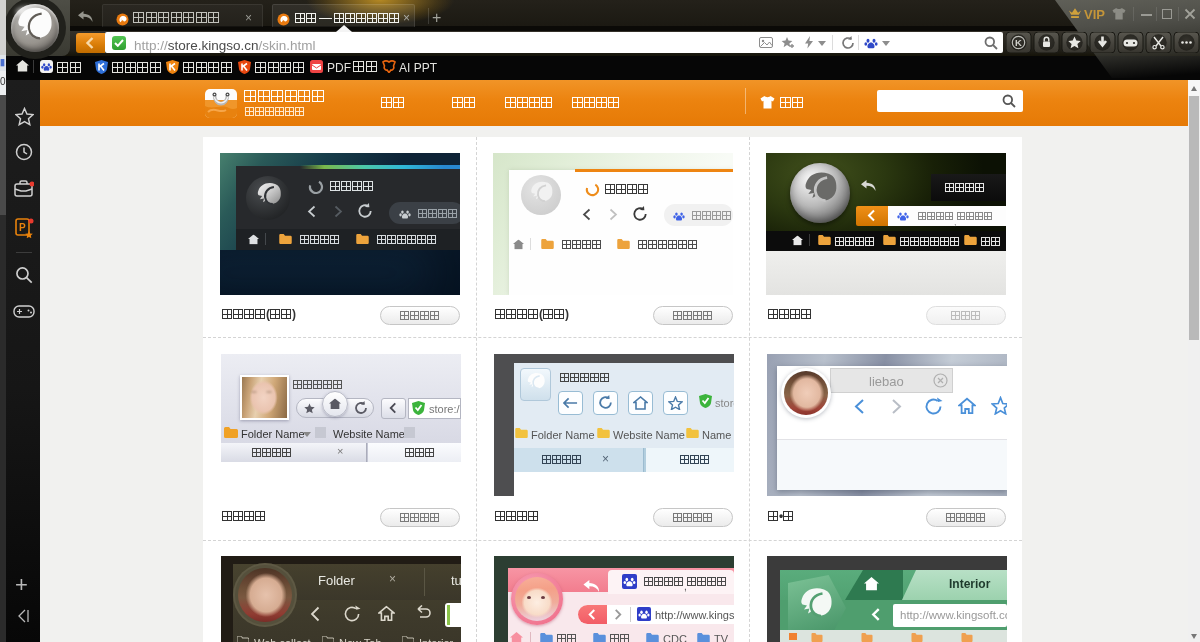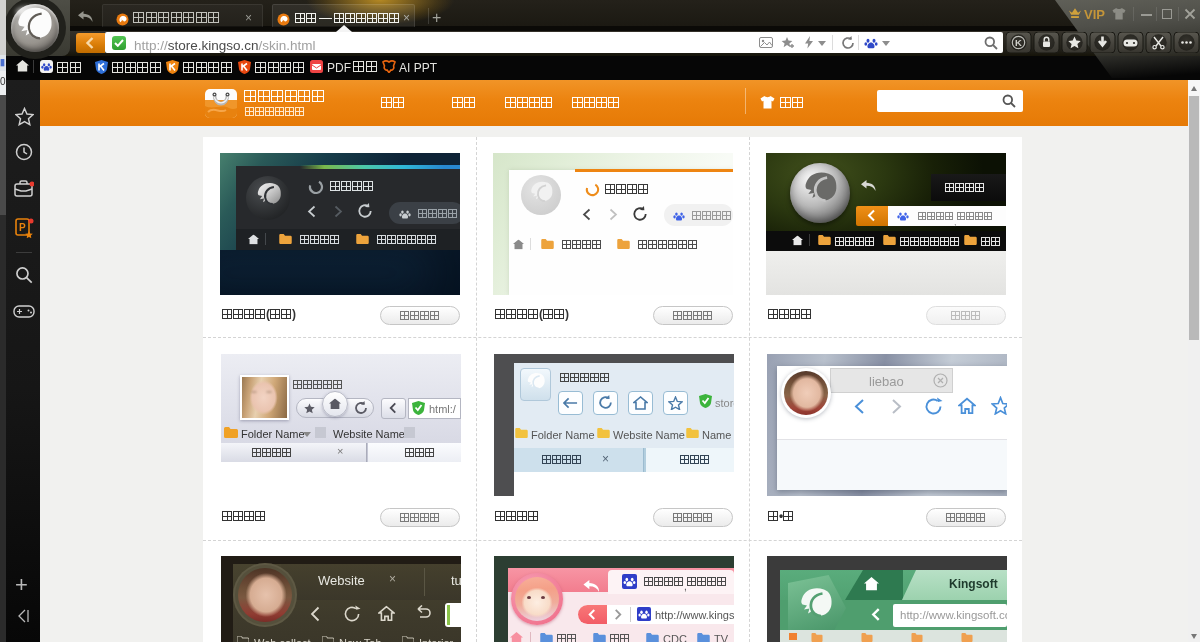--- a/index.html
+++ b/index.html
@@ -490,21 +490,21 @@
         <path d="M10.5 0 L10.8 3.8 L7 3.4 Z" fill="#5a5a64"></path>
       </svg>
 <div class="a" style="left:160px;top:44px;width:25px;height:21px;border-radius:3px;background:linear-gradient(180deg,#fcfcfe,#dcdee8);border:1px solid #b4b6c2"></div>
 <svg class="a" style="left:167px;top:48px" width="10" height="12" viewBox="0 0 11 13">
         <path d="M8 1.5 L3 6.5 L8 11.5" stroke="#4a4a54" stroke-width="2" fill="none"></path>
       </svg>
 <div class="a" style="left:187px;top:44px;width:53px;height:21px;background:#fff;border:1px solid #b4b6c2"></div>
 <svg class="a" style="left:191px;top:47px" width="13" height="14" viewBox="0 0 13 14">
         <use href="#shieldck"></use>
       </svg>
-<div class="a" style="left:208px;top:49px;font-size:11px;color:#777">html:/</div>
+<div class="a" style="left:208px;top:49px;font-size:11px;color:#777">store:/</div>
 <svg class="a" style="left:3px;top:73px" width="14" height="11" viewBox="0 0 14 11" fill="#f0a125">
         <use href="#fold"></use>
       </svg>
 <div class="a" style="left:20px;top:74px;font-size:11px;color:#333">Folder Name</div>
 <div class="a" style="left:82px;top:78px;width:0;height:0;border-left:4px solid transparent;border-right:4px solid transparent;border-top:5px solid #888"></div>
 <div class="a" style="left:94px;top:73px;width:11px;height:11px;background:#c6c8d2"></div>
 <div class="a" style="left:112px;top:74px;font-size:11px;color:#333">Website Name</div>
 <div class="a" style="left:183px;top:73px;width:11px;height:11px;background:#c6c8d2"></div>
 <div class="a" style="left:0;top:89px;width:240px;height:19px;background:#c4c6d4"></div>
 <div class="a" style="left:0;top:89px;width:146px;height:19px;background:linear-gradient(180deg,#f4f5f9,#d9dbe5);border-right:1px solid #aaacba"></div>
@@ -590,21 +590,21 @@
 <svg class="a" style="left:224px;top:42px" width="19" height="19" viewBox="0 0 15 14">
         <path d="M7.5 0.8 L9.3 5.4 L14.1 5.8 L10.5 9 L11.6 13.6 L7.5 11.2 L3.4 13.6 L4.5 9 L0.9 5.8 L5.7 5.4 Z" fill="none" stroke="#4a90d9" stroke-width="1.3"></path>
       </svg>
 <div class="a" style="left:10px;top:85px;width:230px;height:1px;background:#e2e2e6"></div>
 <div class="a" style="left:10px;top:86px;width:230px;height:50px;background:#f6f9fb"></div>
 </div>
 
 <div class="a" style="left:221px;top:556px;width:240px;height:142px;overflow:hidden;background:#211c15">
 <div class="a" style="left:12px;top:8px;width:228px;height:134px;background:linear-gradient(180deg,#48432f 0%,#3e3a2b 40%,#343026 100%)"></div>
 <div class="a" style="left:60px;top:8px;width:180px;height:36px;background:linear-gradient(180deg,#45402d,#3b372a)"></div>
-<div class="a" style="left:97px;top:17px;color:#e8e8e2;font-size:13px">Website</div>
+<div class="a" style="left:97px;top:17px;color:#e8e8e2;font-size:13px">Folder</div>
 <div class="a" style="left:168px;top:16px;color:#b0aca0;font-size:12px">×</div>
 <div class="a" style="left:203px;top:12px;width:1px;height:28px;background:#5a5644"></div>
 <div class="a" style="left:230px;top:17px;color:#e8e8e2;font-size:13px">tu</div>
 <div class="a" style="left:14px;top:9px;width:60px;height:60px;border-radius:50%;background:#55503c;box-shadow:0 0 0 2px #5e5944"></div>
 <div class="a" style="left:17px;top:12px;width:54px;height:54px;border-radius:50%;background:radial-gradient(ellipse 56% 60% at 52% 50%,#e6c2ac 0%,#d6ac92 52%,rgba(214,172,146,0) 68%),linear-gradient(180deg,#4c3425 0%,#624230 20%,#6e5038 38%,#7a5840 55%,#903c32 85%,#7a2e28 100%)"></div>
 <svg class="a" style="left:88px;top:50px" width="12" height="16" viewBox="0 0 12 16">
         <path d="M9.5 1.5 L3 8 L9.5 14.5" stroke="#dcd8cc" stroke-width="1.8" fill="none"></path>
       </svg>
 <svg class="a" style="left:122px;top:49px" width="18" height="18" viewBox="0 0 19 19">
         <path d="M16.5 9.5 a7 7 0 1 1 -2.8-5.6" stroke="#dcd8cc" stroke-width="1.7" fill="none"></path>
@@ -693,21 +693,21 @@
 <svg class="a" style="left:203px;top:77px" width="13" height="10" viewBox="0 0 14 11" fill="#5a90dc">
         <use href="#fold"></use>
       </svg>
 <div class="a" style="left:220px;top:77px;font-size:11px;color:#555">TV</div>
 </div>
 
 <div class="a" style="left:767px;top:556px;width:240px;height:142px;overflow:hidden;background:#3b3b3b">
 <div class="a" style="left:13px;top:14px;width:227px;height:128px;background:linear-gradient(180deg,#5aac7c 0%,#4a9a6a 40%,#3e8a5c 100%)"></div>
 <div class="a" style="left:78px;top:14px;width:58px;height:30px;background:#2e7a50;clip-path:polygon(18px 0,100% 0,100% 100%,0 100%)"></div>
 <div class="a" style="left:135px;top:14px;width:105px;height:30px;background:linear-gradient(180deg,#b8e0c6,#9cd2ae);clip-path:polygon(14px 0,100% 0,100% 100%,0 100%)"></div>
-<div class="a" style="left:182px;top:21px;font-size:12px;font-weight:bold;color:#1e3a2c">Kingsoft</div>
+<div class="a" style="left:182px;top:21px;font-size:12px;font-weight:bold;color:#1e3a2c">Interior</div>
 <svg class="a" style="left:97px;top:21px" width="15" height="14" viewBox="0 0 13 12" fill="#fff">
         <use href="#home"></use>
       </svg>
 <div class="a" style="left:13px;top:44px;width:227px;height:30px;background:#4f9e6e"></div>
 <svg class="a" style="left:103px;top:51px" width="12" height="15" viewBox="0 0 11 13">
         <path d="M8 1.5 L3 6.5 L8 11.5" stroke="#fff" stroke-width="2.2" fill="none"></path>
       </svg>
 <div class="a" style="left:126px;top:48px;width:114px;height:23px;background:#fff;border-radius:2px"></div>
 <div class="a" style="left:133px;top:53px;font-size:11.5px;color:#999">http://www.kingsoft.com</div>
 <div class="a" style="left:21px;top:19px;width:58px;height:66px;background:linear-gradient(160deg,#7cc296,#418f62);clip-path:polygon(0 12%,70% 0,100% 50%,70% 100%,0 88%);box-shadow:0 2px 4px rgba(0,40,20,.4)"></div>

